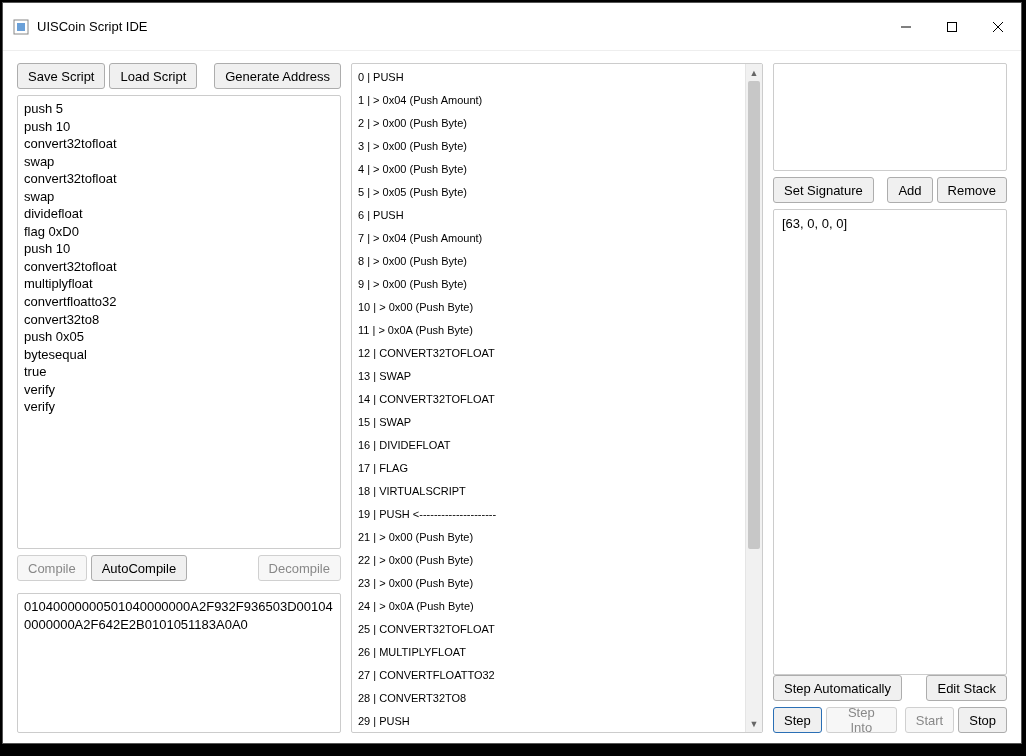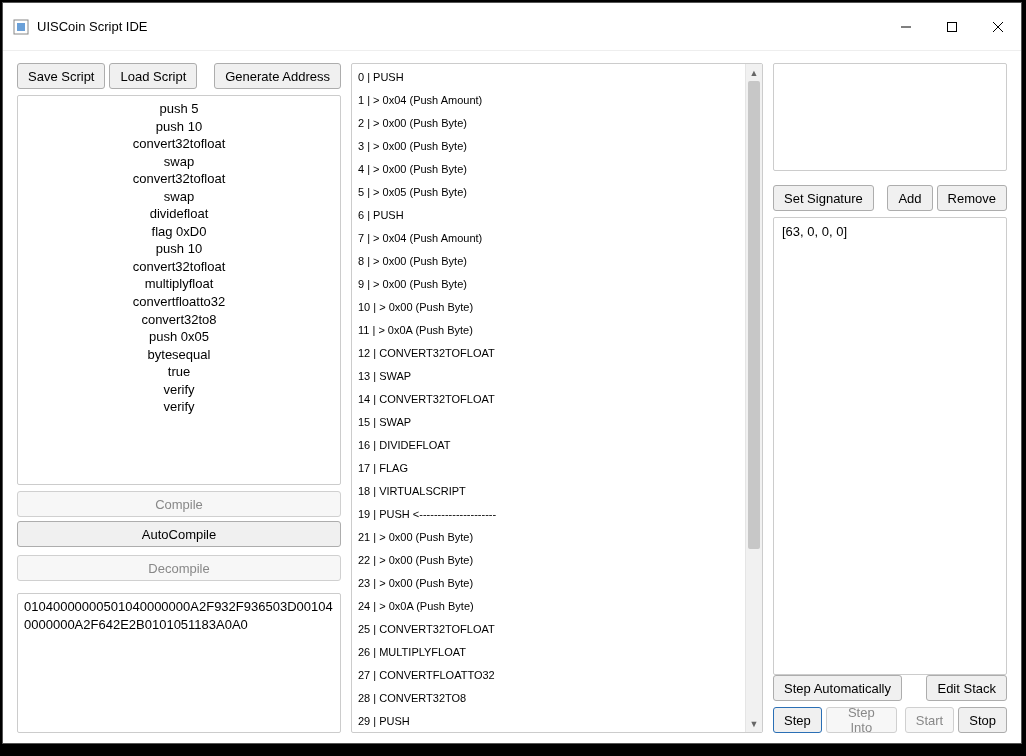--- a/index.html
+++ b/index.html
@@ -117,23 +117,23 @@
   textarea.code {
     width: 100%;
     resize: none;
     font: inherit;
     border: 1px solid var(--panel-border);
     border-radius: 2px;
     padding: 4px 6px;
     outline: none;
     line-height: 1.35;
   }
-  .left-editor { flex: 1 1 auto; text-align: center; }
+  .left-editor { flex: 1 1 auto; }
   .left-hex { height: 140px; margin-top: 6px; }
-  .left-btnrow2 { margin-top: 6px; flex-direction: column; }
+  .left-btnrow2 { margin-top: 6px; }
 
   
   .listbox-wrap {
     flex: 1 1 auto;
     display: flex;
     border: 1px solid var(--panel-border);
     border-radius: 2px;
     overflow: hidden;
     min-height: 0;
   }
@@ -171,21 +171,21 @@
     font-size: 9px;
   }
   .vscroll .arrow.up { top: 0; }
   .vscroll .arrow.down { bottom: 0; }
 
   
   .sig-box {
     height: 108px;
     margin-bottom: 6px;
   }
-  .right-btnrow { margin-bottom: 6px; margin-top: 8px; }
+  .right-btnrow { margin-bottom: 6px; }
   .stack-box {
     flex: 1 1 auto;
     padding: 6px 8px;
     min-height: 0;
     overflow: hidden;
   }
   .right-bottom { display: flex; flex-direction: column; gap: 6px; }
   .right-bottom .btnrow { margin-bottom: 0; }
 
 </style>

